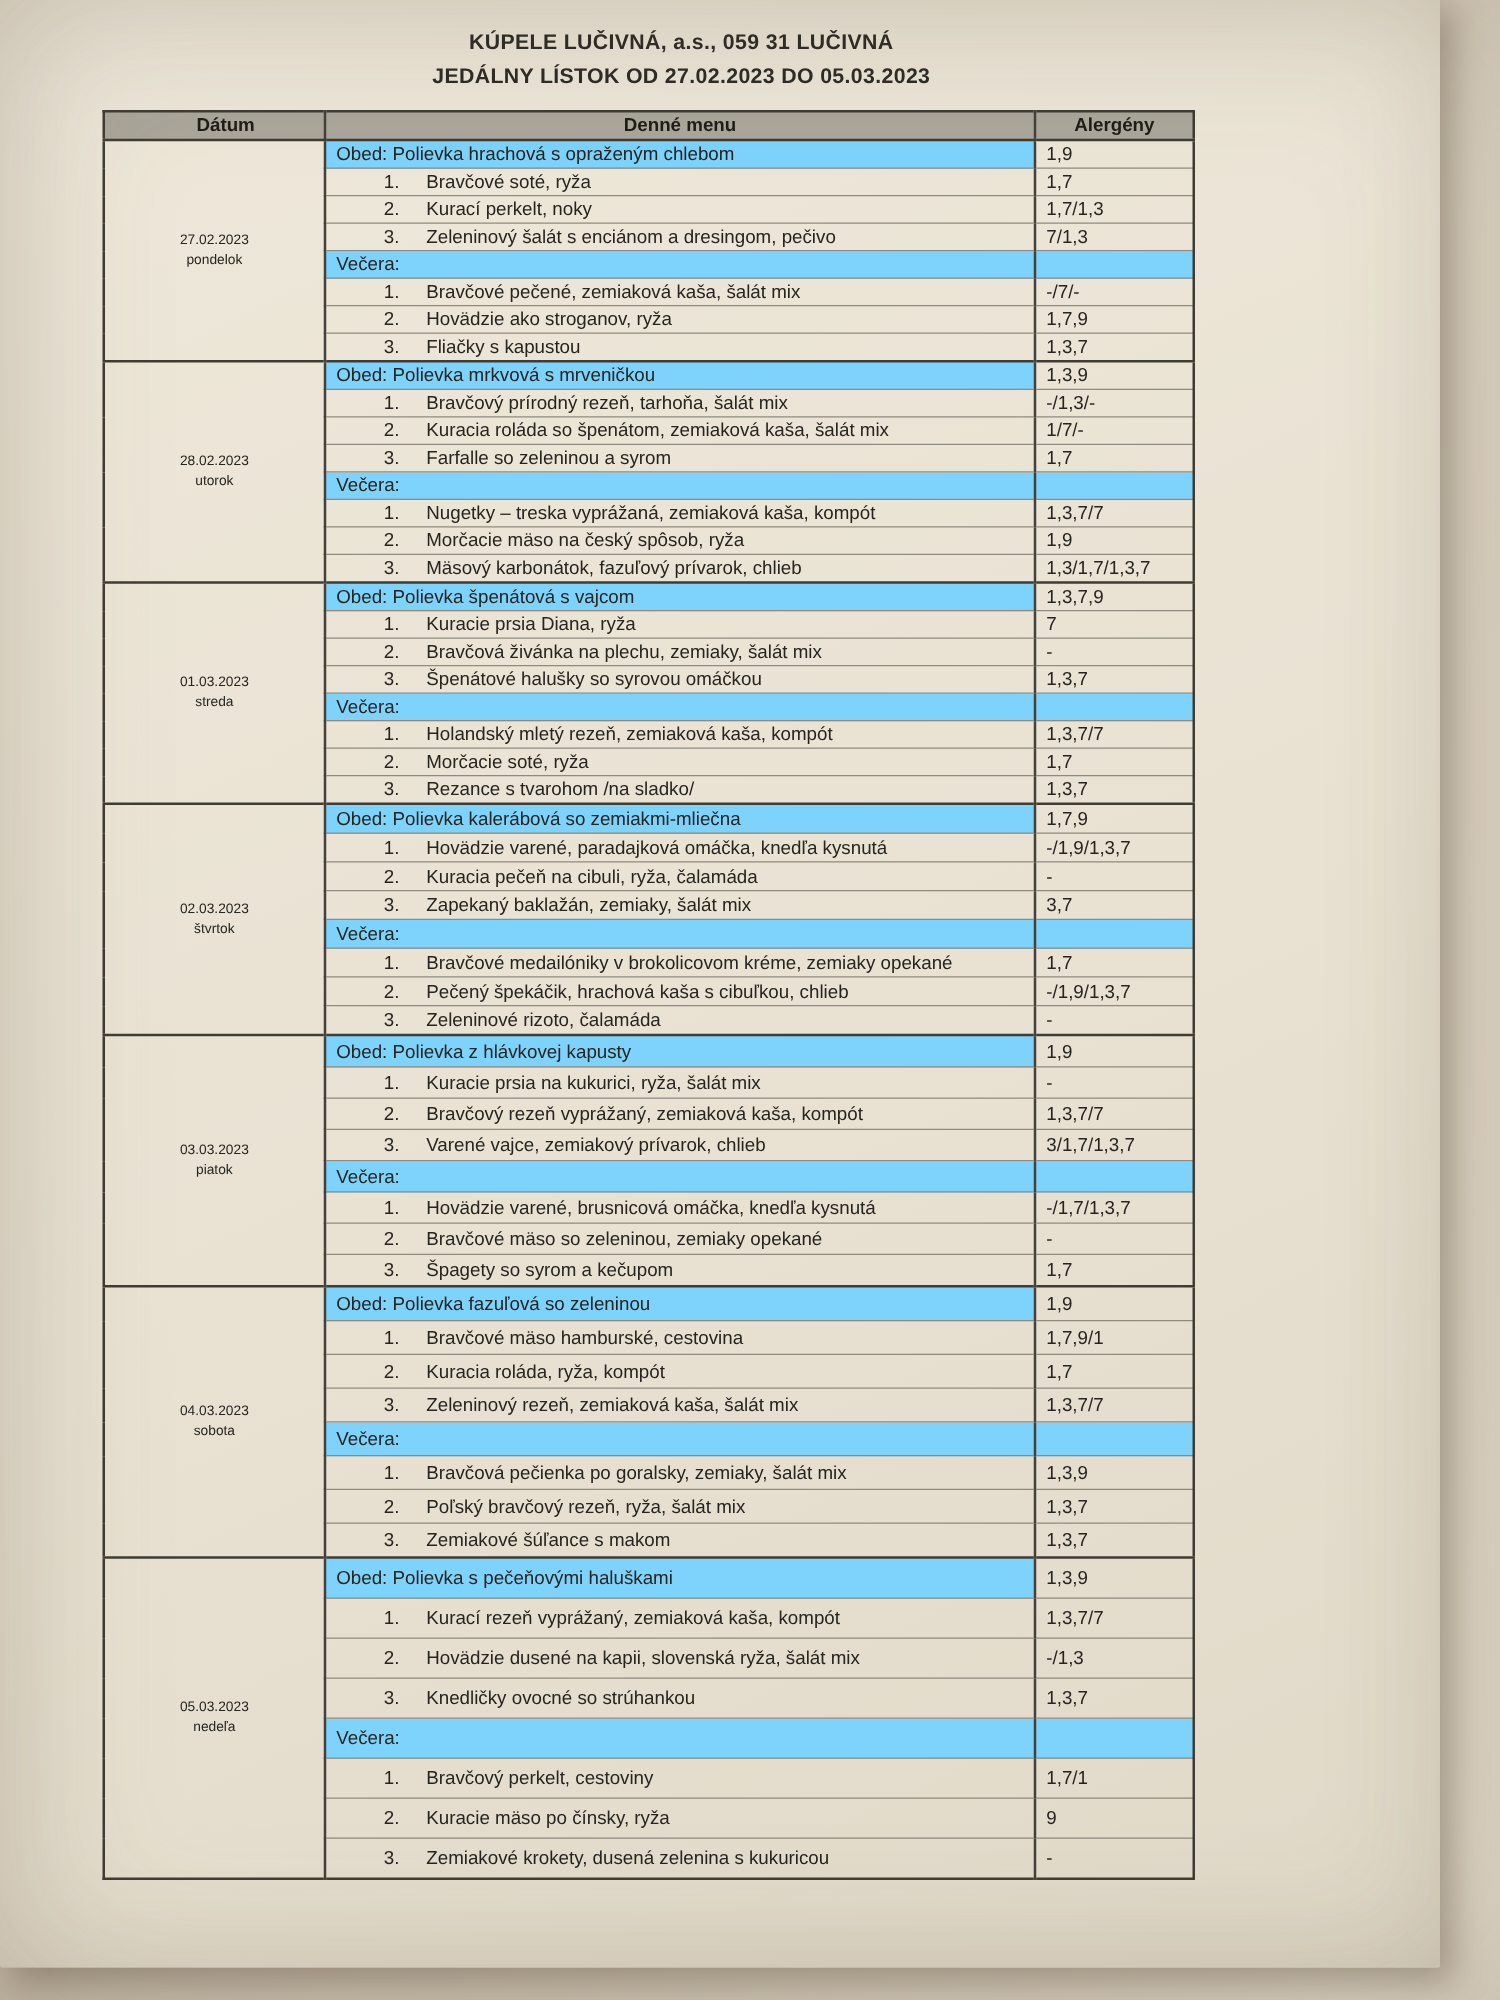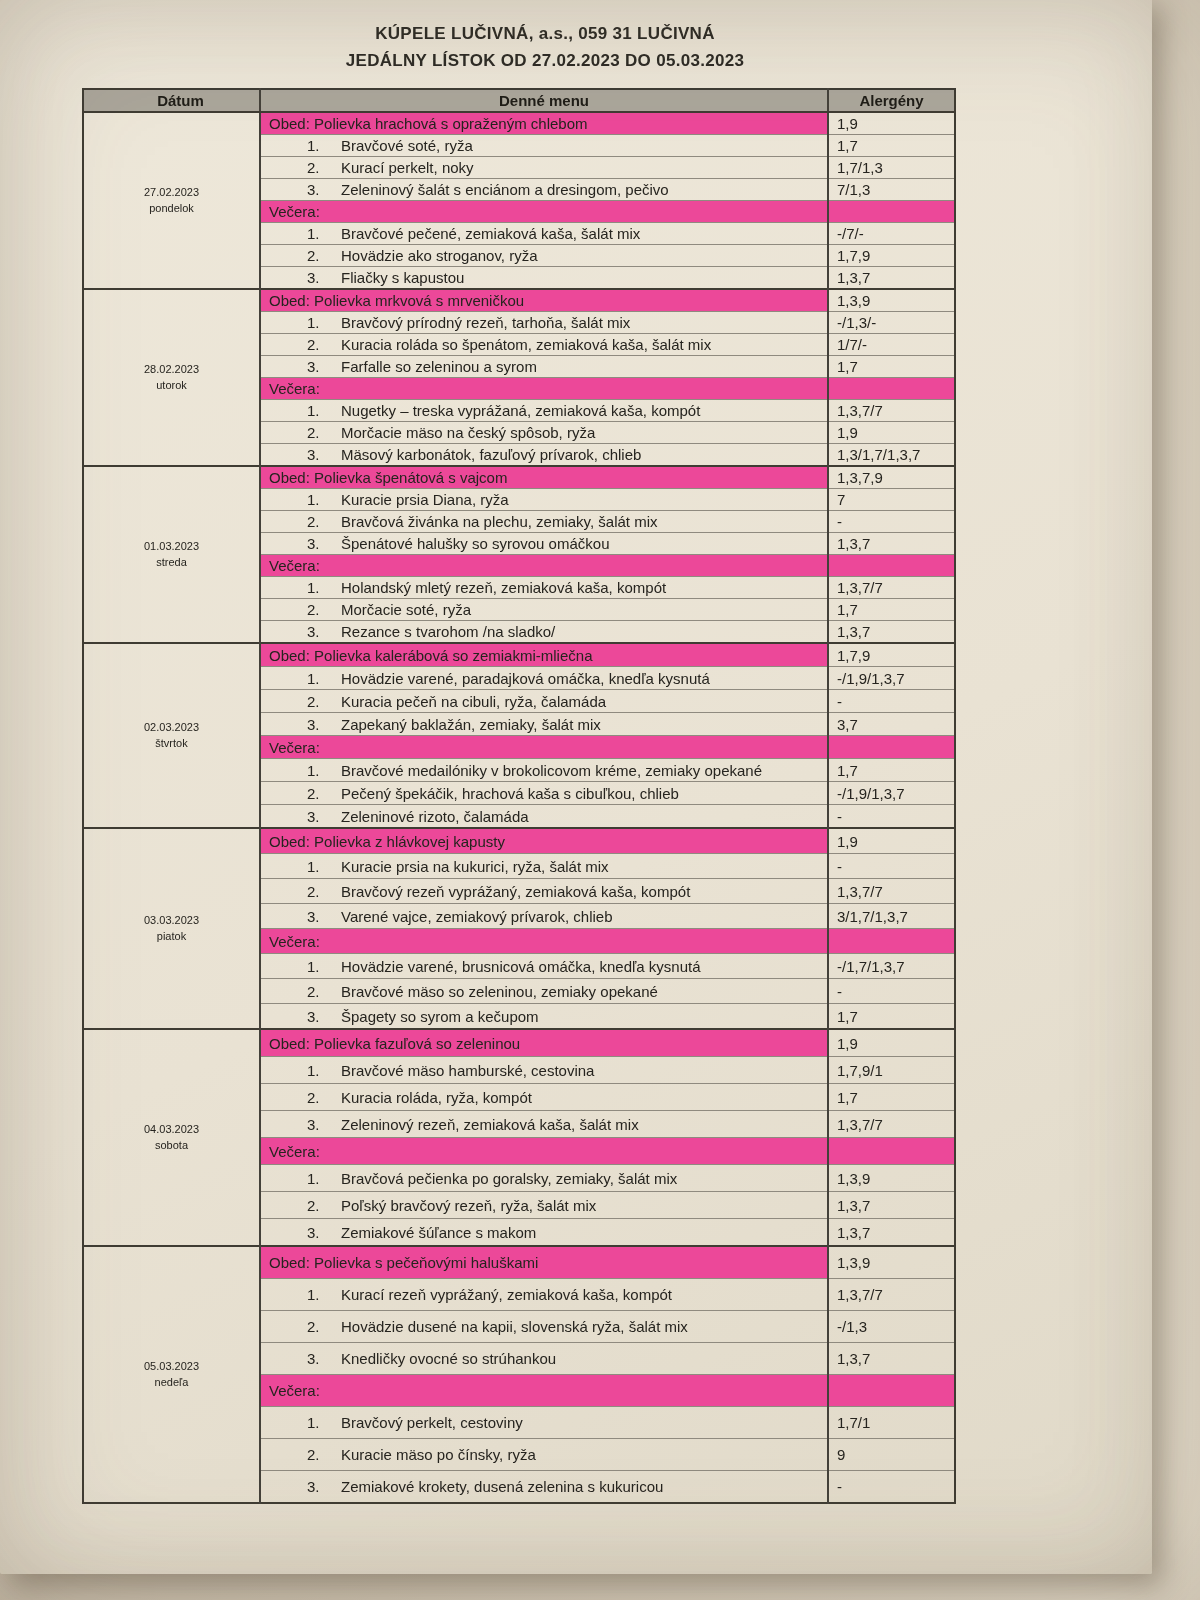--- a/index.html
+++ b/index.html
@@ -32,21 +32,21 @@
   }
   th.th-date{width:145px;border-right:2px solid #44413a;padding-left:24px;}
   th.th-alg{width:113px;border-left:2px solid #44413a;}
   td{border-top:1px solid #8f8a7f;padding:0 8px;vertical-align:middle;background:transparent;}
   tr.day-start td{border-top:2px solid #3f3c33;}
   td.date-cell{
     border-right:2px solid #44413a;text-align:center;vertical-align:middle;
     font-size:11px;line-height:1.45;
   }
   td.alg-cell{border-left:2px solid #44413a;}
-  td.band{background:#ec4899;}
+  td.band{background:#7dd3fc;}
   td.menu-cell .num{display:inline-block;margin-left:38px;width:22px;text-align:left;}
   td.menu-cell .txt{margin-left:12px;}
   
   tr.d0 td,tr.d1 td,tr.d2 td{height:21px;}
   tr.d3 td{height:22px;}
   tr.d4 td{height:24px;}
   tr.d5 td{height:26px;}
   tr.d6 td{height:31px;}
 </style>
 </head>

